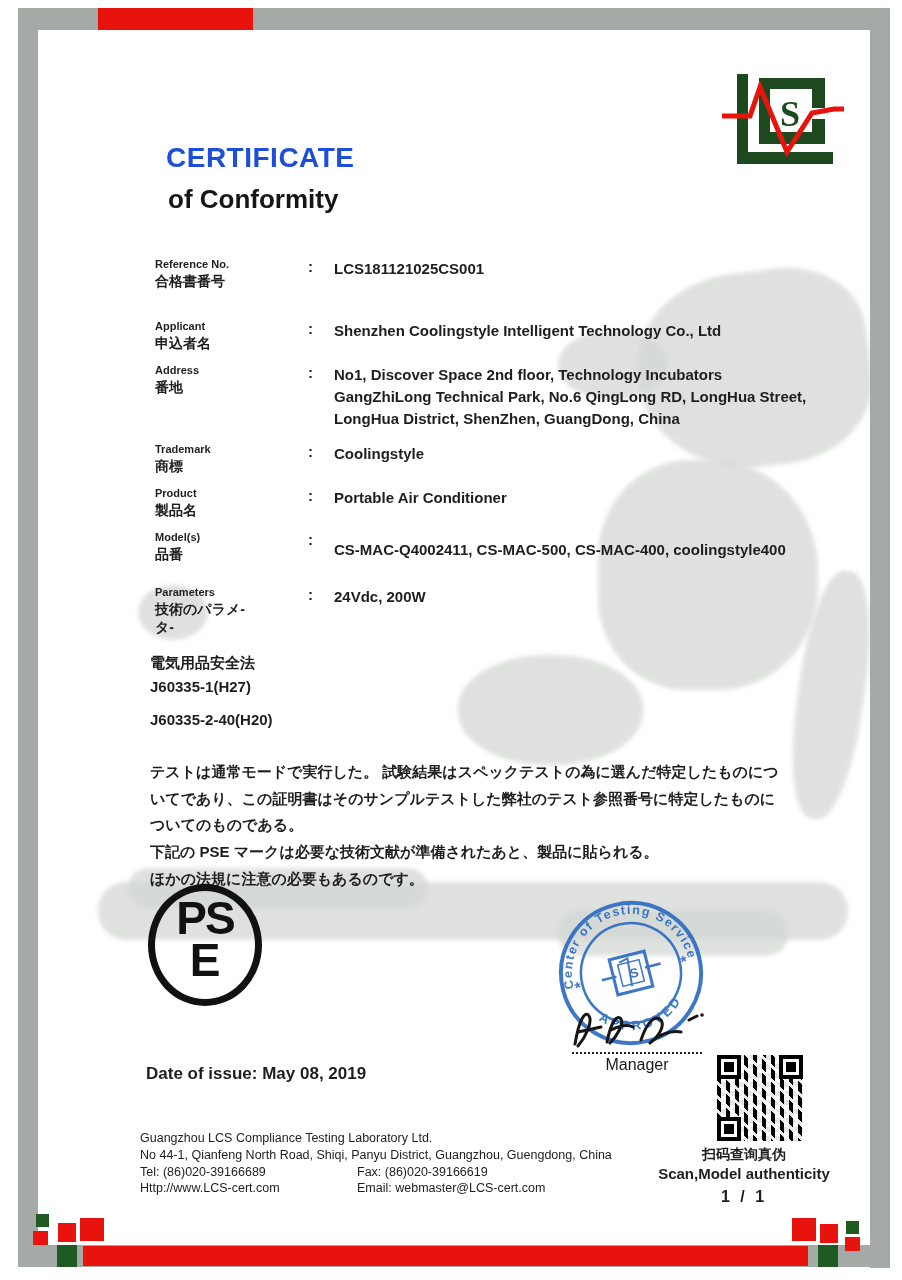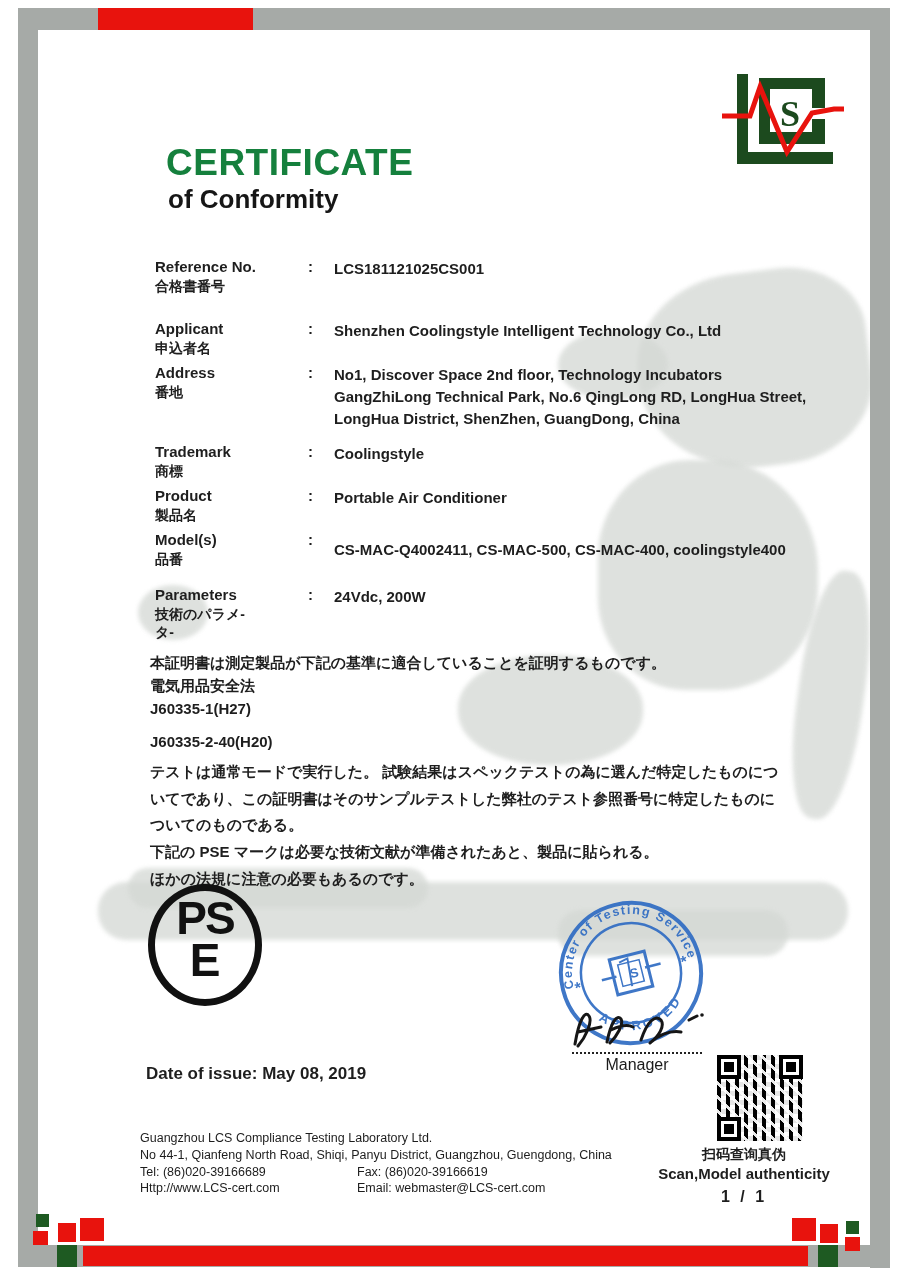--- a/index.html
+++ b/index.html
@@ -14,27 +14,27 @@
   .deco-green { background:#1e5a22; }
 
   
   #page { left:38px; top:30px; width:832px; height:1215px; background:#fff; overflow:hidden; }
   .wm { position:absolute; background:#d4d8d4; filter:blur(2px); opacity:.75; }
 
   
   #lcs-logo { left:722px; top:66px; width:150px; height:112px; }
 
   
-  .title { left:166px; top:142px; font-size:37px; font-weight:700; letter-spacing:.5px; color:#15803d; }
+  .title { left:166px; top:142px; font-size:28px; font-weight:700; letter-spacing:.5px; color:#1d4ed8; }
   .subtitle { left:168px; top:184px; font-size:26px; font-weight:700; color:#161616; }
 
   
   .field-row { position:absolute; left:155px; display:flex; width:700px; }
   .f-label { width:153px; }
-  .f-en { font-size:15px; font-weight:700; }
+  .f-en { font-size:11px; font-weight:700; }
   .f-jp { font-size:14px; font-weight:600; margin-top:3px; white-space:pre-line; }
   .f-colon { width:26px; font-size:15px; font-weight:700; }
   .f-value { flex:1; font-size:15px; font-weight:700; white-space:pre-line; line-height:1.45; }
 
   .jp-line { font-size:15px; font-weight:600; line-height:1.5; }
   .std { font-size:15px; font-weight:700; }
   #test-note { left:150px; top:759px; width:700px; font-size:15px; font-weight:600; line-height:1.78; white-space:pre-line; }
 
   
   #pse { left:148px; top:884px; width:114px; height:122px; border:7px solid #111; border-radius:50%; text-align:center; color:#111; }
@@ -176,21 +176,20 @@
     <div class="f-label">
         <div class="f-en">Parameters</div>
         <div class="f-jp">技術のパラメ-
 タ-</div>
       </div>
     <div class="f-colon">:</div>
     <div class="f-value">24Vdc, 200W</div>
   </div>
 
   <div class="abs" style="left:150px;top:652px;width:710px;">
-    <div class="jp-line">本証明書は測定製品が下記の基準に適合していることを証明するものです。</div>
     <div class="jp-line">電気用品安全法</div>
     <div class="std" style="margin-top:3px">J60335-1(H27)</div>
     <div class="std" style="margin-top:16px">J60335-2-40(H20)</div>
   </div>
 
   <div id="test-note" class="abs">テストは通常モードで実行した。 試験結果はスペックテストの為に選んだ特定したものにつ
 いてであり、この証明書はそのサンプルテストした弊社のテスト参照番号に特定したものに
 ついてのものである。
 下記の PSE マークは必要な技術文献が準備されたあと、製品に貼られる。
 ほかの法規に注意の必要もあるのです。</div>

